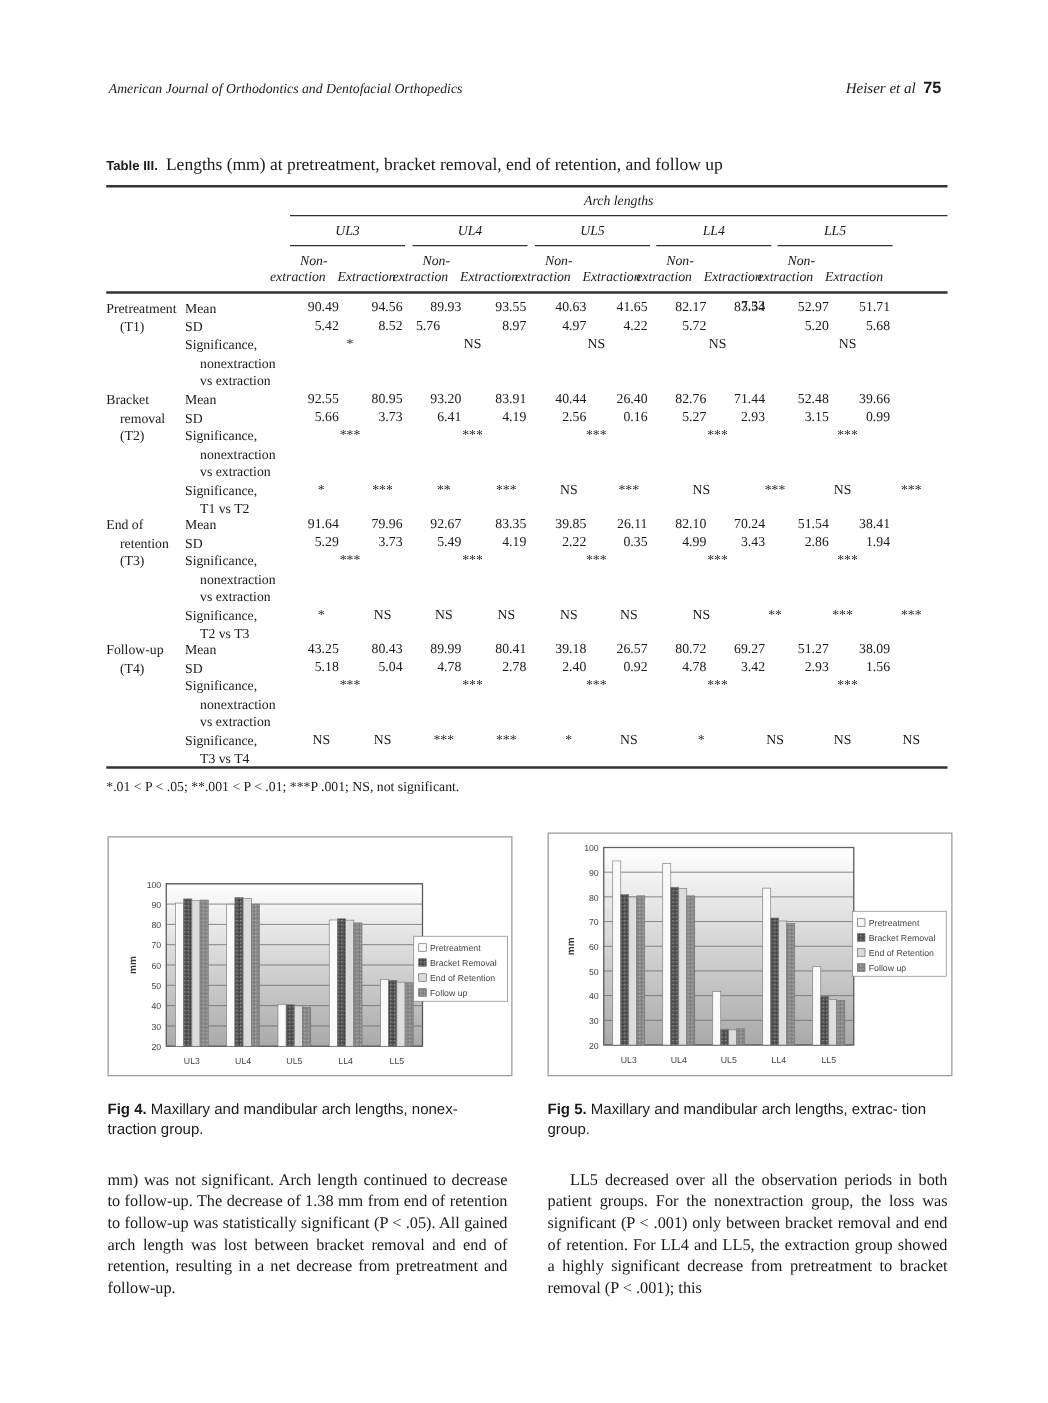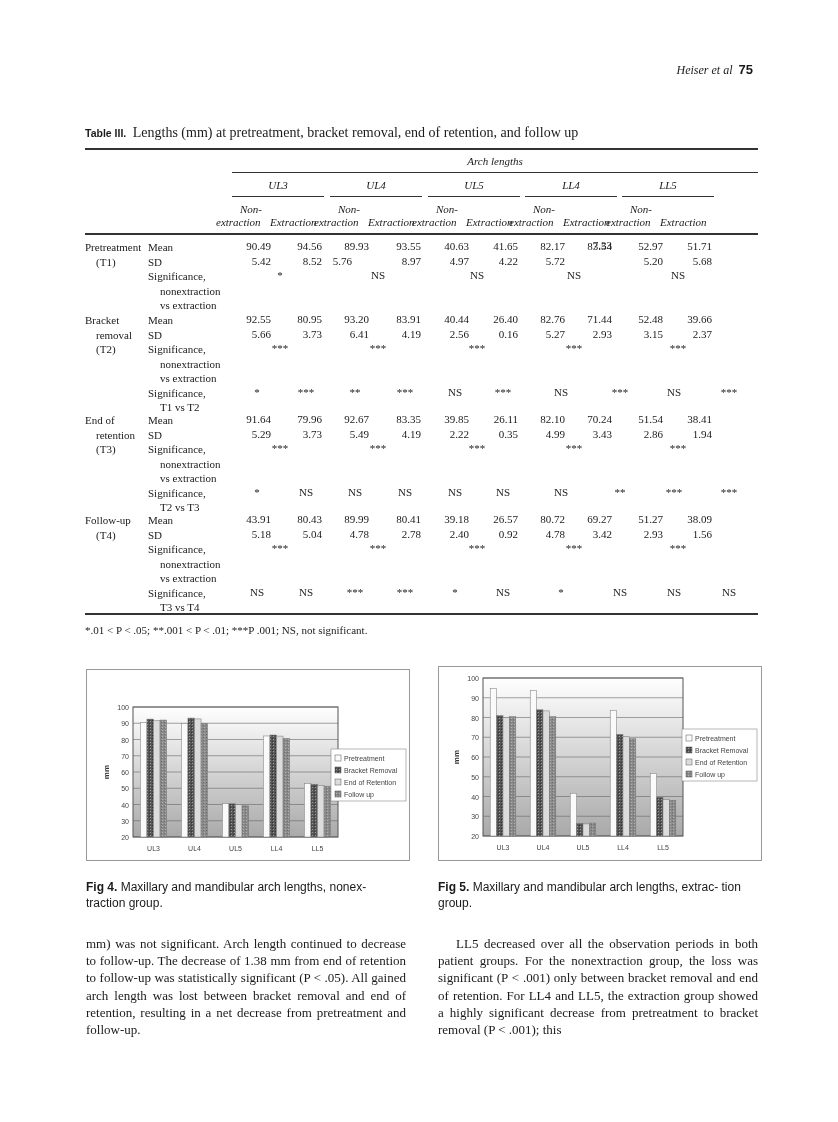--- a/index.html
+++ b/index.html
@@ -23,20 +23,21 @@
   .chart-frame { position:absolute; border:1px solid #999; background:#fff; }
   .cap { position:absolute; font-family:"Liberation Sans", sans-serif; font-size:12px; line-height:16px; }
   .cap b { font-weight:bold; }
   .body-text { position:absolute; font-size:13px; line-height:17.2px; text-align:justify; width:320px; }
   svg text { font-family:"Liberation Sans", sans-serif; }
 </style>
 </head>
 <body>
 
 <div class="abs hdr-left">
+  <div>American Journal of Orthodontics and Dentofacial Orthopedics</div>
 </div>
 <div class="abs hdr-right">
   <span class="auth">Heiser et al</span><span class="pg">75</span>
 </div>
 
 <div class="abs tbl-title">
   <span class="lbl">Table III.</span>
   <span>Lengths (mm) at pretreatment, bracket removal, end of retention, and follow up</span>
 </div>
 
@@ -119,21 +120,21 @@
     <div class="row" style="left:148px;top:327.5px">SD</div>
     <div class="num" style="left:227px;top:327.5px">5.66</div>
     <div class="num" style="left:278px;top:327.5px">3.73</div>
     <div class="num" style="left:325px;top:327.5px">6.41</div>
     <div class="num" style="left:377px;top:327.5px">4.19</div>
     <div class="num" style="left:425px;top:327.5px">2.56</div>
     <div class="num" style="left:474px;top:327.5px">0.16</div>
     <div class="num" style="left:521px;top:327.5px">5.27</div>
     <div class="num" style="left:568px;top:327.5px">2.93</div>
     <div class="num" style="left:619px;top:327.5px">3.15</div>
-    <div class="num" style="left:668px;top:327.5px">2.37</div>
+    <div class="num" style="left:668px;top:327.5px">0.99</div>
     <div class="row" style="left:148px;top:342px">Significance,</div>
     <div class="row" style="left:160px;top:356.5px">nonextraction</div>
     <div class="row" style="left:160px;top:371px">vs extraction</div>
     <div class="sig" style="left:260px;top:342px">***</div>
     <div class="sig" style="left:358px;top:342px">***</div>
     <div class="sig" style="left:457px;top:342px">***</div>
     <div class="sig" style="left:554px;top:342px">***</div>
     <div class="sig" style="left:658px;top:342px">***</div>
     <div class="row" style="left:148px;top:385.5px">Significance,</div>
     <div class="row" style="left:160px;top:400px">T1 vs T2</div>
@@ -188,21 +189,21 @@
     <div class="sig" style="left:385px;top:485.5px">NS</div>
     <div class="sig" style="left:435px;top:485.5px">NS</div>
     <div class="sig" style="left:483px;top:485.5px">NS</div>
     <div class="sig" style="left:541px;top:485.5px">NS</div>
     <div class="sig" style="left:600px;top:485.5px">**</div>
     <div class="sig" style="left:654px;top:485.5px">***</div>
     <div class="sig" style="left:709px;top:485.5px">***</div>
     <div class="row" style="left:85px;top:513px">Follow-up</div>
     <div class="row" style="left:96px;top:527.5px">(T4)</div>
     <div class="row" style="left:148px;top:513px">Mean</div>
-    <div class="num" style="left:227px;top:513px">43.91</div>
+    <div class="num" style="left:227px;top:513px">43.25</div>
     <div class="num" style="left:278px;top:513px">80.43</div>
     <div class="num" style="left:325px;top:513px">89.99</div>
     <div class="num" style="left:377px;top:513px">80.41</div>
     <div class="num" style="left:425px;top:513px">39.18</div>
     <div class="num" style="left:474px;top:513px">26.57</div>
     <div class="num" style="left:521px;top:513px">80.72</div>
     <div class="num" style="left:568px;top:513px">69.27</div>
     <div class="num" style="left:619px;top:513px">51.27</div>
     <div class="num" style="left:668px;top:513px">38.09</div>
     <div class="row" style="left:148px;top:527.5px">SD</div>

